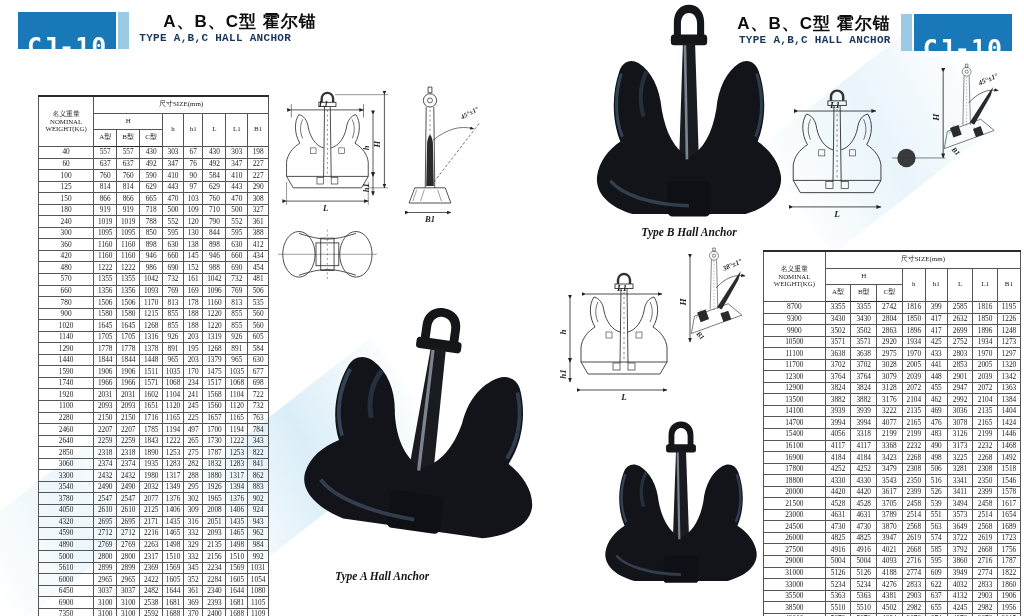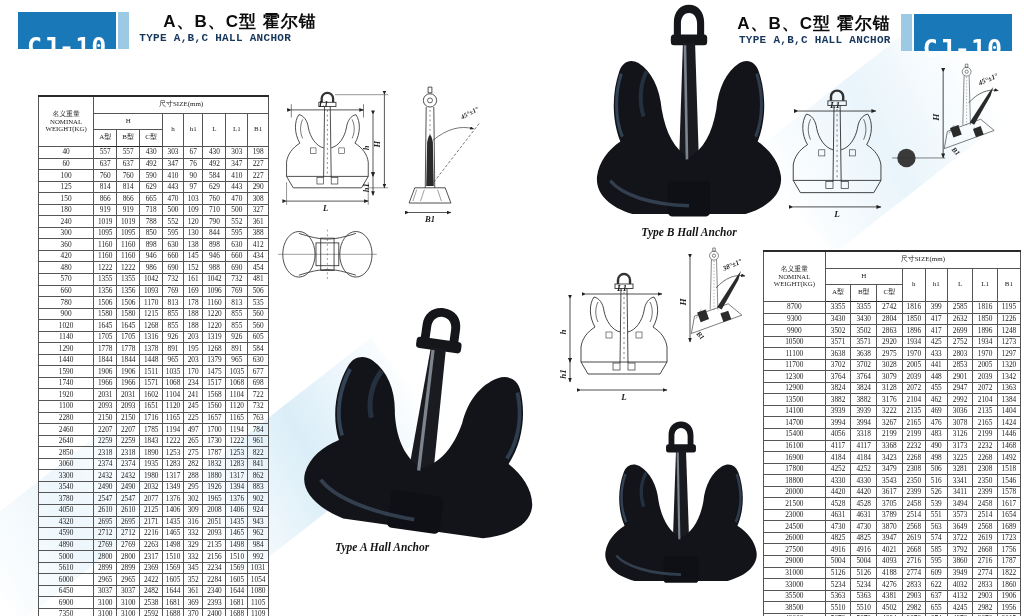--- a/index.html
+++ b/index.html
@@ -386,21 +386,21 @@
           </tr>
           <tr>
             <td>2640</td>
             <td>2259</td>
             <td>2259</td>
             <td>1843</td>
             <td>1222</td>
             <td>265</td>
             <td>1730</td>
             <td>1222</td>
-            <td>961</td>
+            <td>343</td>
           </tr>
           <tr>
             <td>2850</td>
             <td>2318</td>
             <td>2318</td>
             <td>1890</td>
             <td>1253</td>
             <td>275</td>
             <td>1787</td>
             <td>1253</td>
@@ -708,21 +708,21 @@
             <td>2135</td>
             <td>469</td>
             <td>3036</td>
             <td>2135</td>
             <td>1404</td>
           </tr>
           <tr>
             <td>14700</td>
             <td>3994</td>
             <td>3994</td>
-            <td>3267</td>
+            <td>4077</td>
             <td>2165</td>
             <td>476</td>
             <td>3078</td>
             <td>2165</td>
             <td>1424</td>
           </tr>
           <tr>
             <td>15400</td>
             <td>4056</td>
             <td>3318</td>
@@ -1074,20 +1074,20 @@
   </svg>
 
   <svg class="photo" style="left:588px;top:0px;" width="202" height="226" viewBox="0 0 200 190" preserveAspectRatio="none">
     <use href="#anchor-sil"></use>
   </svg>
   <div class="caption" style="left:588px;top:226px;width:202px;">Type B Hall Anchor</div>
 
   <svg class="photo" style="left:302px;top:302px;transform:rotate(8deg);" width="252" height="240" viewBox="0 0 200 190" preserveAspectRatio="none">
     <use href="#anchor-sil"></use>
   </svg>
-  <div class="caption" style="left:302px;top:541px;width:160px;">Type A Hall Anchor</div>
+  <div class="caption" style="left:302px;top:570px;width:160px;">Type A Hall Anchor</div>
 
   <svg class="photo" style="left:598px;top:418px;" width="166" height="172" viewBox="0 0 200 190" preserveAspectRatio="none">
     <use href="#anchor-sil"></use>
   </svg>
   <div class="caption" style="left:598px;top:619px;width:166px;">Type C Hall Anchor</div>
 
 </div>
 
 </body></html>

